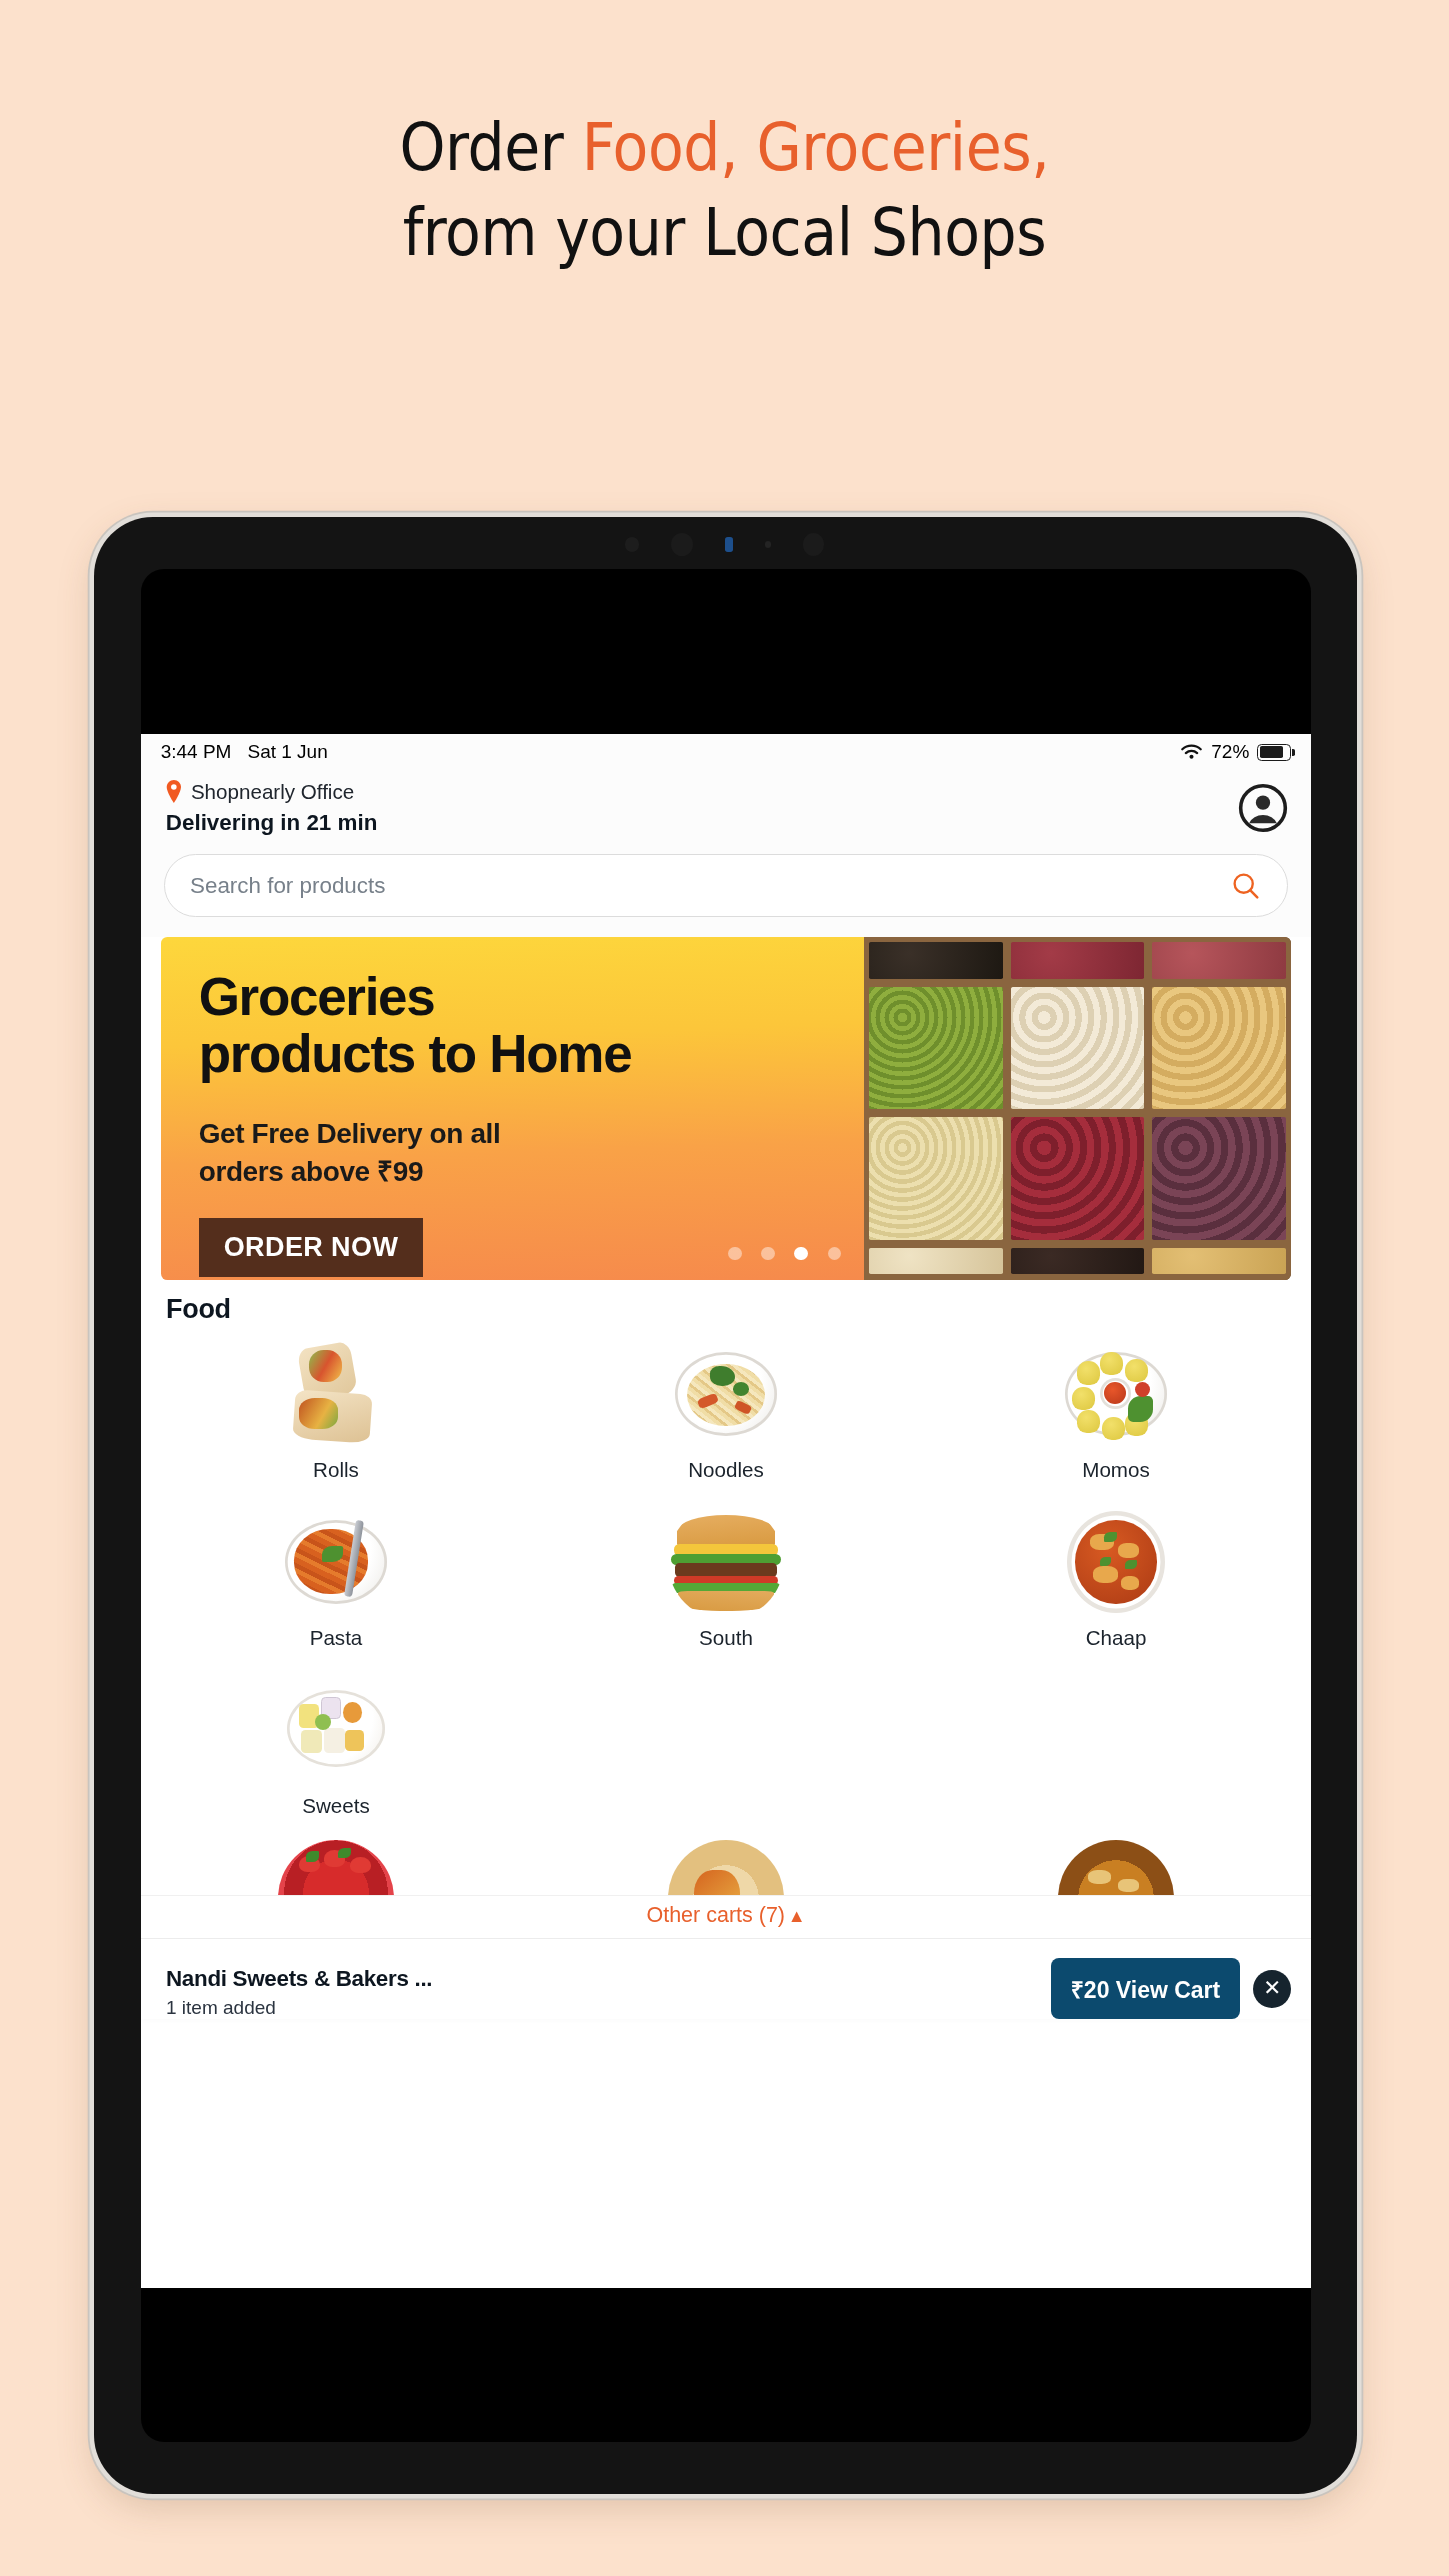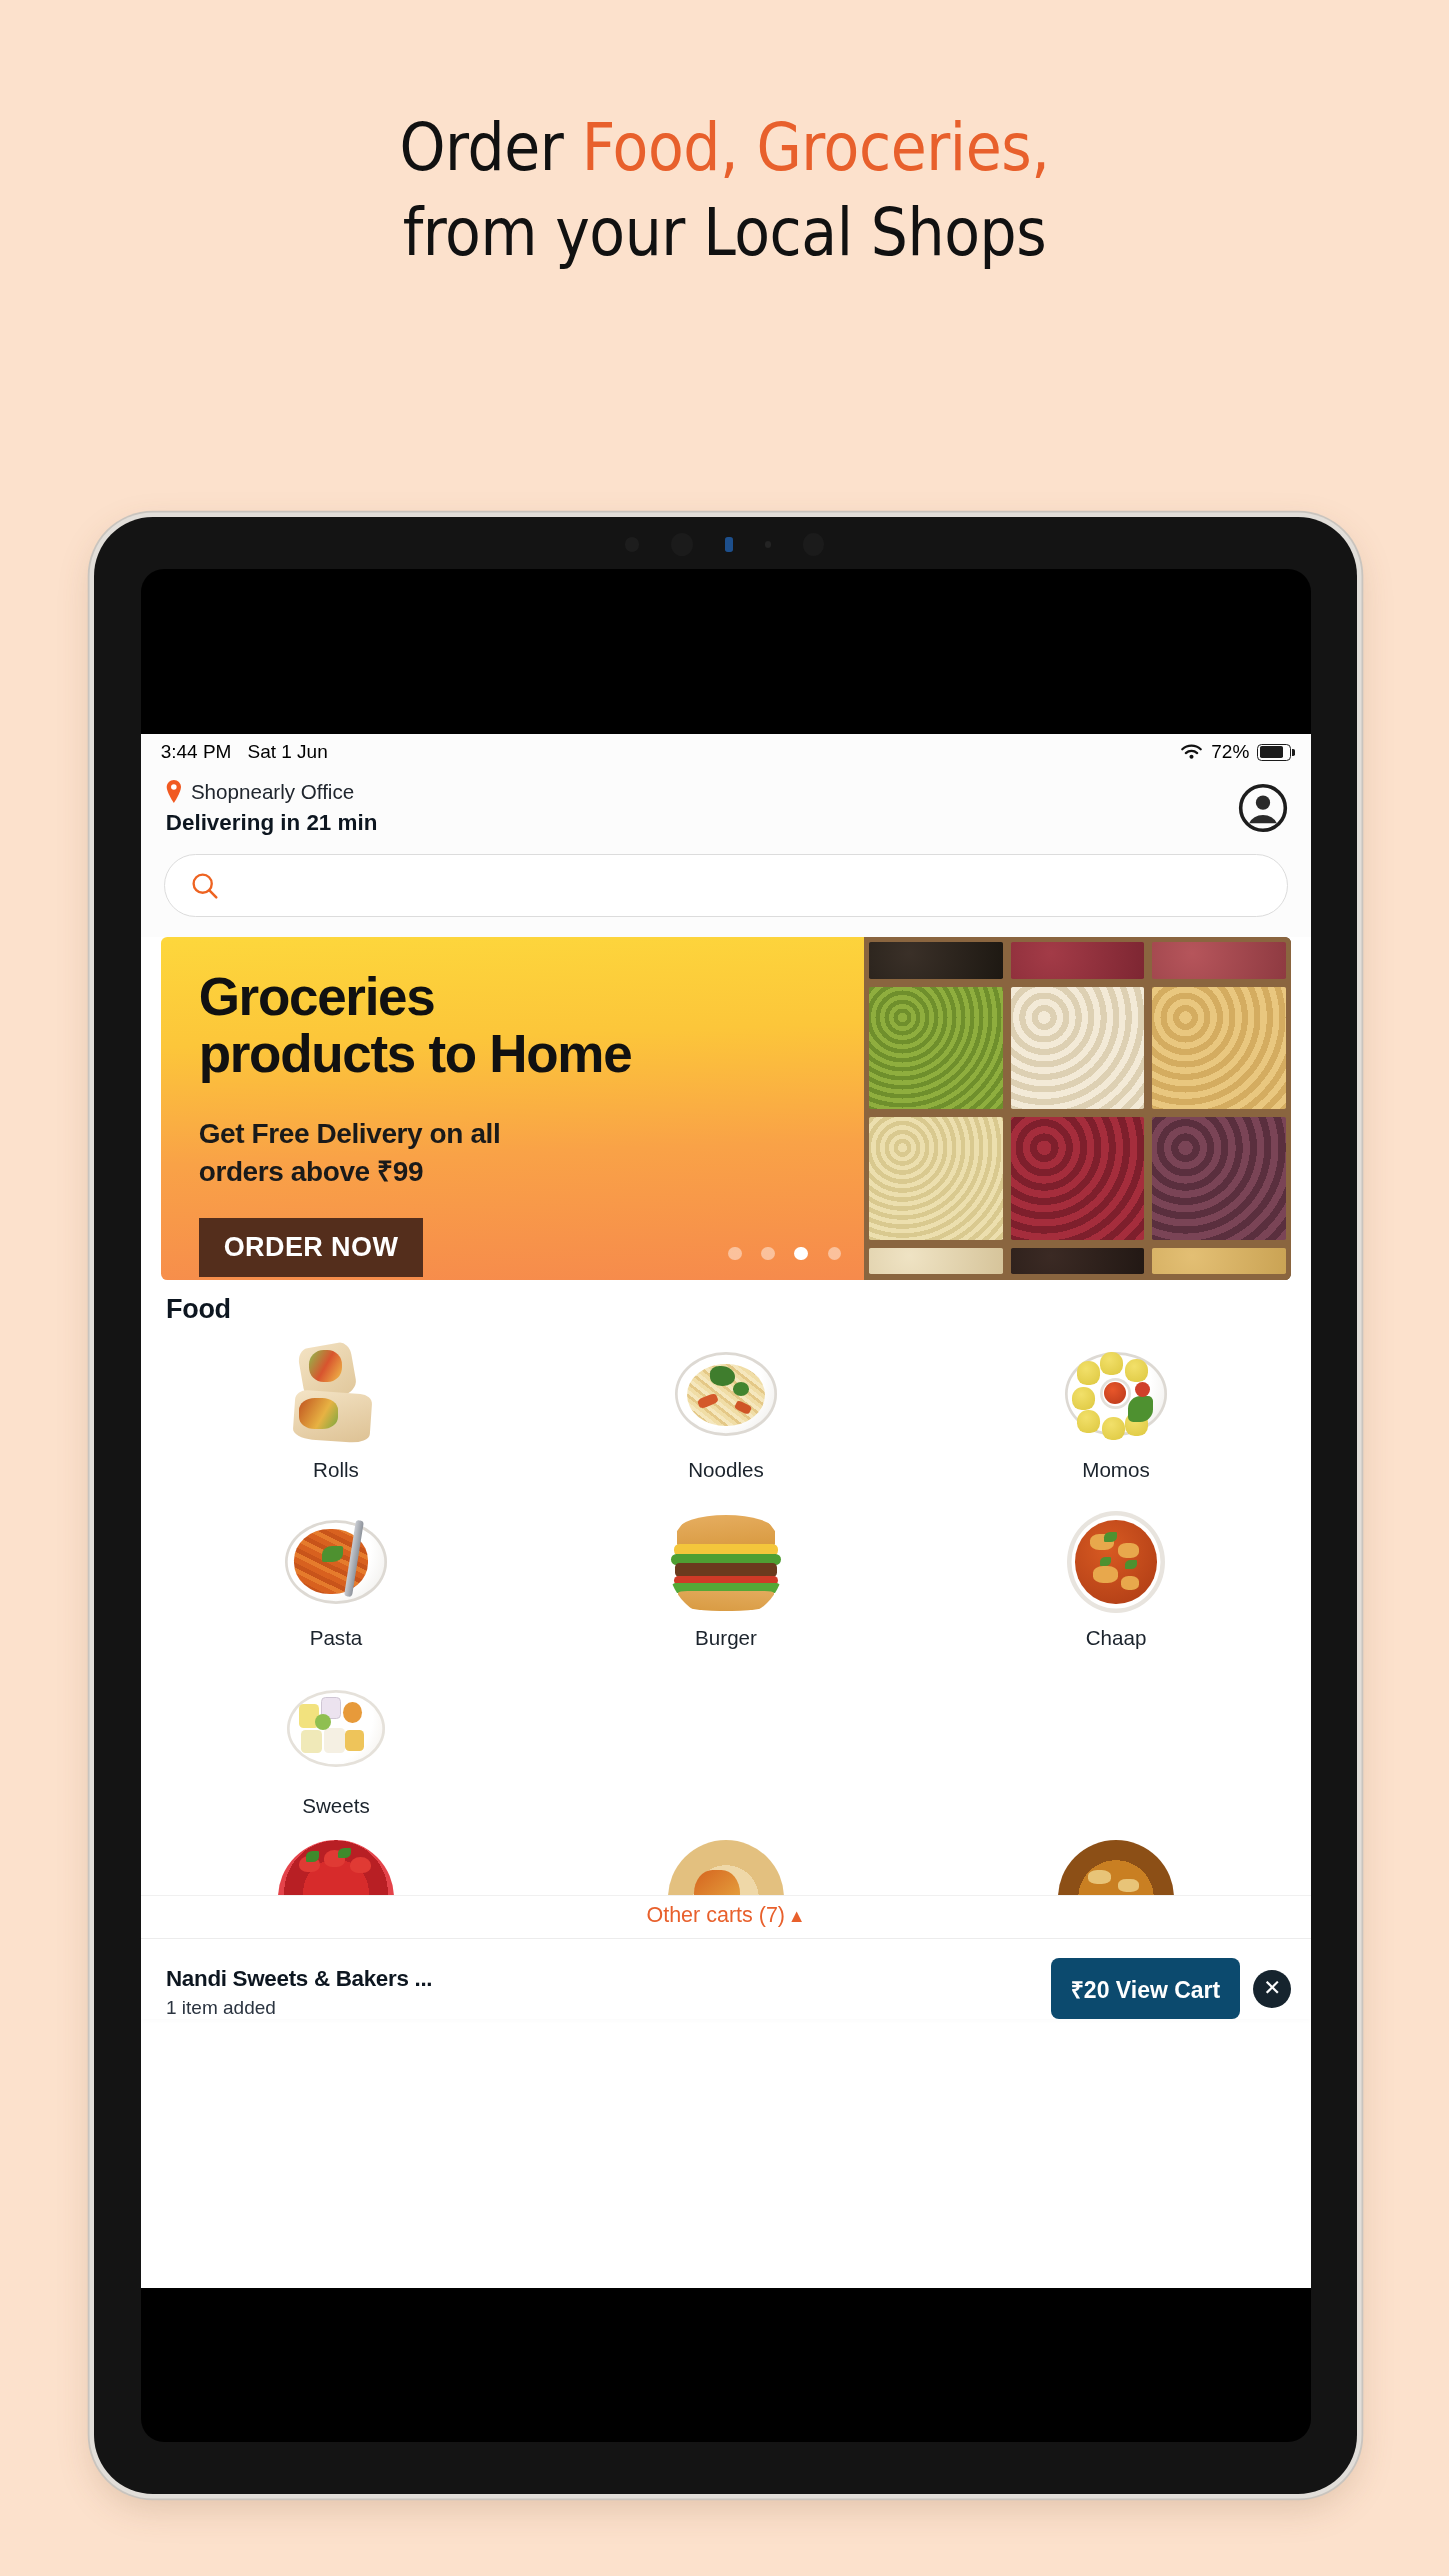--- a/index.html
+++ b/index.html
@@ -359,20 +359,21 @@
           <svg viewBox="0 0 56 56" width="50" height="50">
             <circle cx="28" cy="28" r="25" fill="none" stroke="#1d1d1d" stroke-width="4"></circle>
             <circle cx="28" cy="22" r="8" fill="#2a2a2a"></circle>
             <path d="M12.5 45a16.5 14 0 0131 0z" fill="#2a2a2a"></path>
           </svg>
         </div>
       </div>
 
       <div class="search-wrap">
         <div class="search-box">
+          <span class="search-placeholder">Search for products</span>
           <span class="search-icon">
             <svg viewBox="0 0 32 32" width="29" height="29">
               <circle cx="14" cy="14" r="10" fill="none" stroke="#EE6321" stroke-width="2.6"></circle>
               <line x1="21.4" y1="21.4" x2="29" y2="29" stroke="#EE6321" stroke-width="2.8" stroke-linecap="round"></line>
             </svg>
           </span>
         </div>
       </div>
 
       <div class="banner">
@@ -476,21 +477,21 @@
               <div class="art">
                 <div class="bun-top"></div>
                   <div class="b-cheese"></div>
                 <div class="b-lettuce"></div>
                   <div class="b-patty"></div>
                 <div class="b-tom"></div>
                   <div class="b-lettuce2"></div>
                 <div class="bun-bot"></div>
               </div>
             </div>
-            <div class="cat-label">Burger</div>
+            <div class="cat-label">South</div>
           </div>
 
           <div class="cat-tile">
             <div class="cat-img">
               <div class="art">
                 <div class="chaap-bowl"></div>
                   <div class="chaap-curry"></div>
                 <div class="chaap-bit" style="left:28%;top:26%;width:20%;height:14%"></div>
                 <div class="chaap-bit" style="left:52%;top:34%;width:18%;height:13%"></div>
                 <div class="chaap-bit" style="left:30%;top:54%;width:22%;height:14%"></div>

